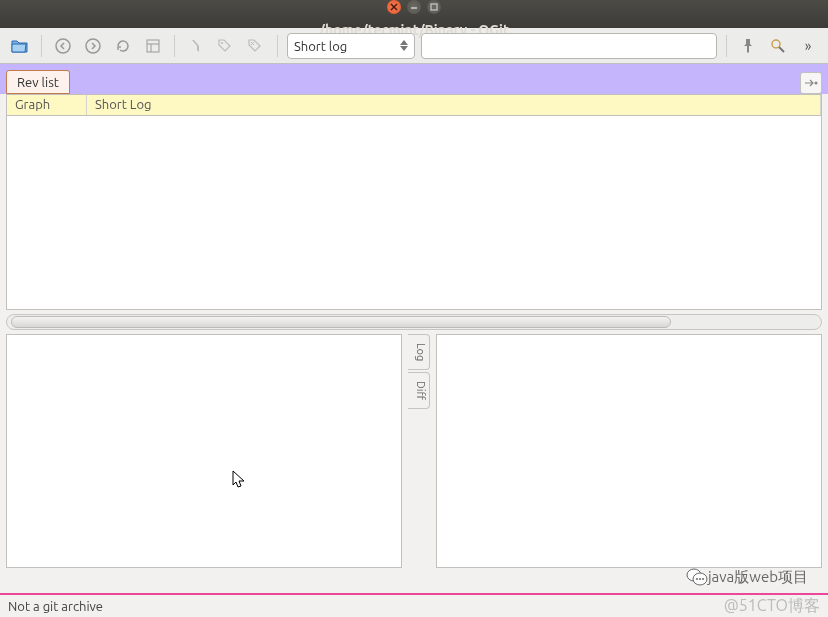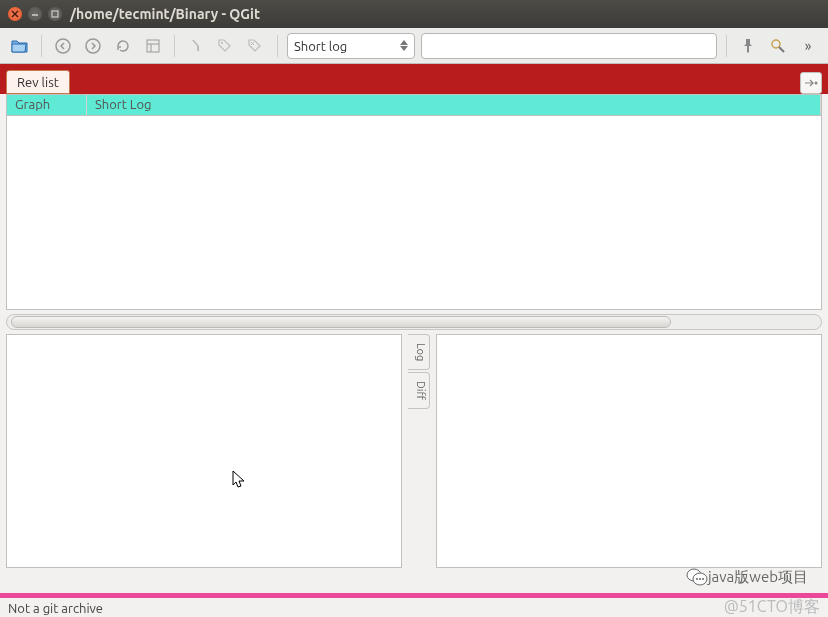--- a/index.html
+++ b/index.html
@@ -1,52 +1,52 @@
 <!DOCTYPE html>
 <html><head>
 <meta charset="utf-8">
 <style>
 * { box-sizing: border-box; margin: 0; padding: 0; font-family: Ubuntu, "Segoe UI", sans-serif; }
 body { width: 828px; height: 617px; background: #f2f1f0; overflow: hidden; }
 
-.titlebar { height: 28px; background: linear-gradient(#4c4b46,#3c3b37); display: flex; align-items: center; padding: 0 8px; gap: 8px; }
+.titlebar { height: 28px; background: linear-gradient(#4c4b46,#3c3b37); display: flex; align-items: center; padding: 0 8px; gap: 8px; flex-direction: column; }
 .win-controls { display: flex; gap: 6px; }
 .win-btn { width: 14px; height: 14px; border-radius: 50%; display: flex; align-items: center; justify-content: center; font-size: 9px; color: #333; }
 .win-close { background: radial-gradient(#f07f62,#e95420); }
 .win-min, .win-max { background: radial-gradient(#6b6a65,#54534e); }
 .title-text { color: #dfdbd2; font-size: 14px; font-weight: bold; }
 
 .toolbar { height: 36px; background: #ececea; border-bottom: 1px solid #c2c0bd; display: flex; align-items: center; padding: 0 8px; gap: 6px; }
 .tbtn { width: 24px; height: 24px; display: flex; align-items: center; justify-content: center; border-radius: 3px; }
 .tsel { height: 26px; width: 128px; background: #fff; border: 1px solid #b8b6b3; border-radius: 4px; display: flex; align-items: center; padding: 0 6px; font-size: 13px; color: #333; justify-content: space-between; }
 .tsearch { flex: 1; height: 26px; background: #fff; border: 1px solid #b8b6b3; border-radius: 4px; }
 .sep { width: 1px; height: 22px; background: #d0cecb; margin: 0 3px; }
 
-.tabbar { height: 30px; padding: 4px 6px 0; background: #b91c1c; display: flex; justify-content: space-between; align-items: flex-end; }
+.tabbar { height: 30px; padding: 4px 6px 0; background: #c4b5fd; display: flex; justify-content: space-between; align-items: flex-end; }
 .tab { border: 1px solid #c47a4f; background: #fdf2ec; padding: 4px 10px; font-size: 13px; border-radius: 3px 3px 0 0; color: #333; }
 .tab-tool { width: 22px; height: 22px; border: 1px solid #c2c0bd; background: #f7f6f4; border-radius: 3px; display:flex;align-items:center;justify-content:center;}
 
 .content { padding: 0 6px 6px; }
-.table-header { display: flex; background: #5eead4; border: 1px solid #c2c0bd; height: 22px; }
+.table-header { display: flex; background: #fef9c3; border: 1px solid #c2c0bd; height: 22px; }
 .th { padding: 2px 8px; font-size: 13px; color: #555; border-right: 1px solid #d5d3d0; }
 .th-graph { width: 80px; }
 .th-shortlog { flex: 1; }
 .th-author { width: 228px; border-right: none; }
 .table-body { height: 194px; background: #fff; border: 1px solid #c2c0bd; border-top: none; }
 
 .hscroll { height: 16px; margin: 4px 0; display: flex; align-items: center; background: #ededeb; border: 1px solid #c8c6c3; border-radius: 8px; }
 .hscroll-thumb { height: 12px; width: 660px; margin-left: 4px; background: linear-gradient(#f4f3f1,#d9d7d4); border: 1px solid #bdbbb8; border-radius: 6px; }
 
 .panels { display: flex; gap: 6px; height: 234px; }
 .panel-left { width: 396px; background: #fff; border: 1px solid #c2c0bd; position: relative; }
 .vtabs { width: 22px; display: flex; flex-direction: column; }
 .vtab { writing-mode: vertical-rl; padding: 8px 2px; font-size: 11px; color: #666; background: #f2f1f0; border: 1px solid #c6c4c1; border-left: none; border-radius: 0 4px 4px 0; margin-bottom: 2px; }
 .panel-right { flex: 1; background: #fff; border: 1px solid #c2c0bd; }
 
-.statusbar { position: absolute; bottom: 0; left: 0; right: 0; height: 24px; padding: 3px 8px; font-size: 13px; color: #444; background: #f2f1f0; border-top: 5px solid #ec4899; display:flex; justify-content:space-between; align-items:center;}
+.statusbar { position: absolute; bottom: 0; left: 0; right: 0; height: 24px; padding: 3px 8px; font-size: 13px; color: #444; background: #f2f1f0; border-top: 2px solid #ec4899; display:flex; justify-content:space-between; align-items:center;}
 .watermark1 { position: absolute; right: 20px; bottom: 30px; font-size: 15px; color: #444; opacity: 0.8; display:flex; align-items:center; }
 .watermark2 { color: #bbb; font-size: 16px; }
 
 .cursor { position: absolute; left: 232px; top: 470px; pointer-events: none; }
 
 svg { display: block; }
 .spinner { display:flex; flex-direction:column; gap:1px;}
 .spinner div { width:0;height:0;border-left:4px solid transparent;border-right:4px solid transparent;}
 .spin-up{border-bottom:5px solid #777;}
 .spin-dn{border-top:5px solid #777;}

